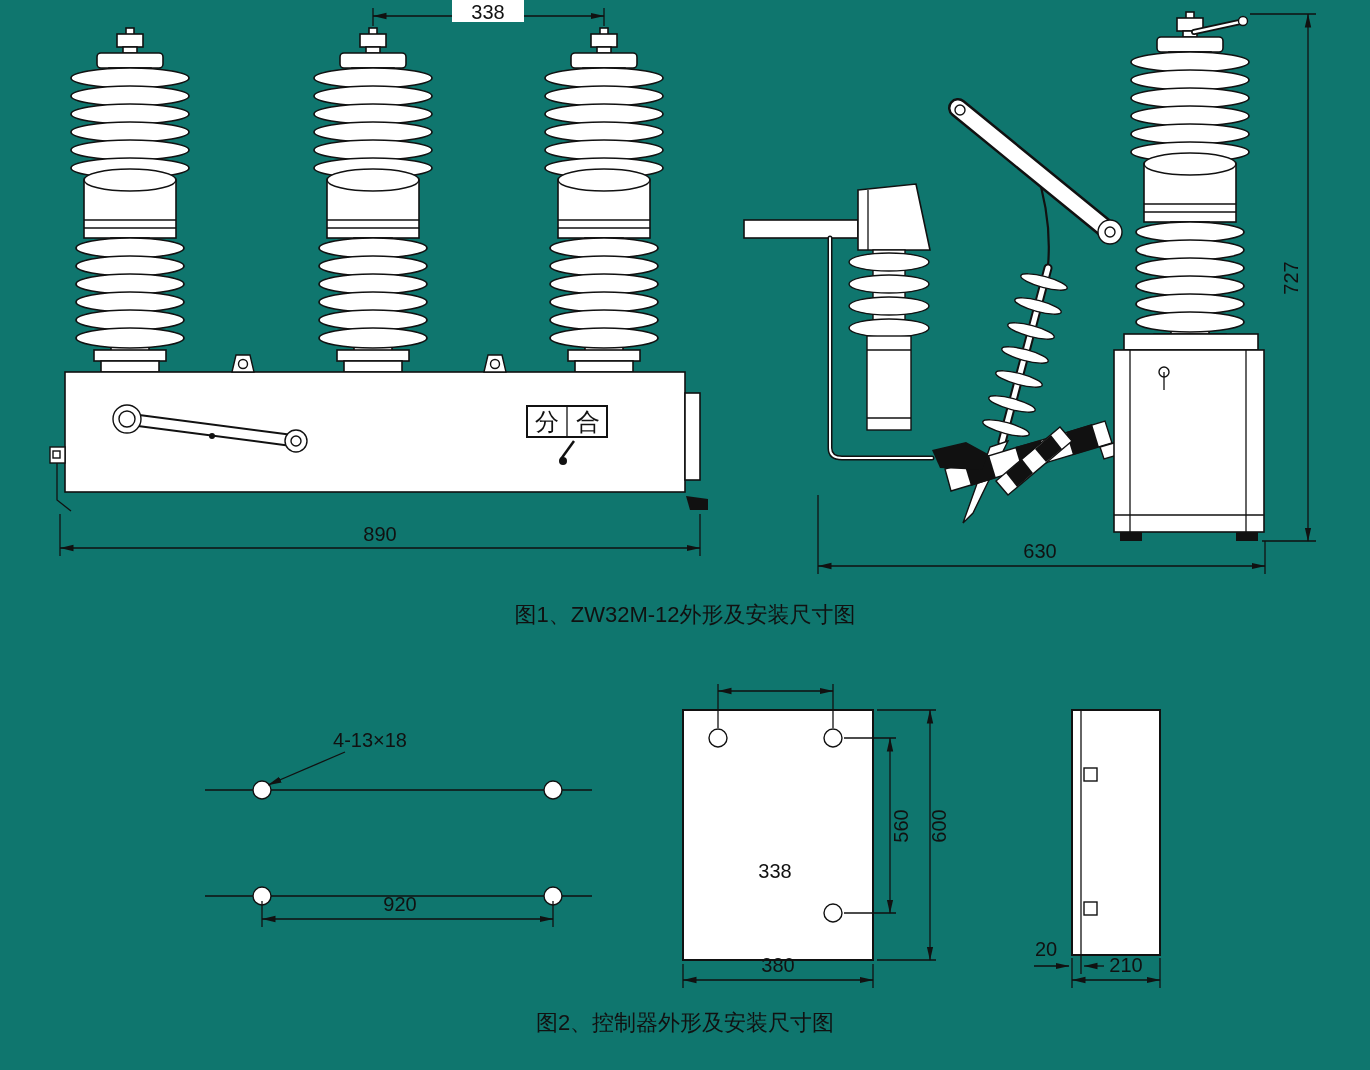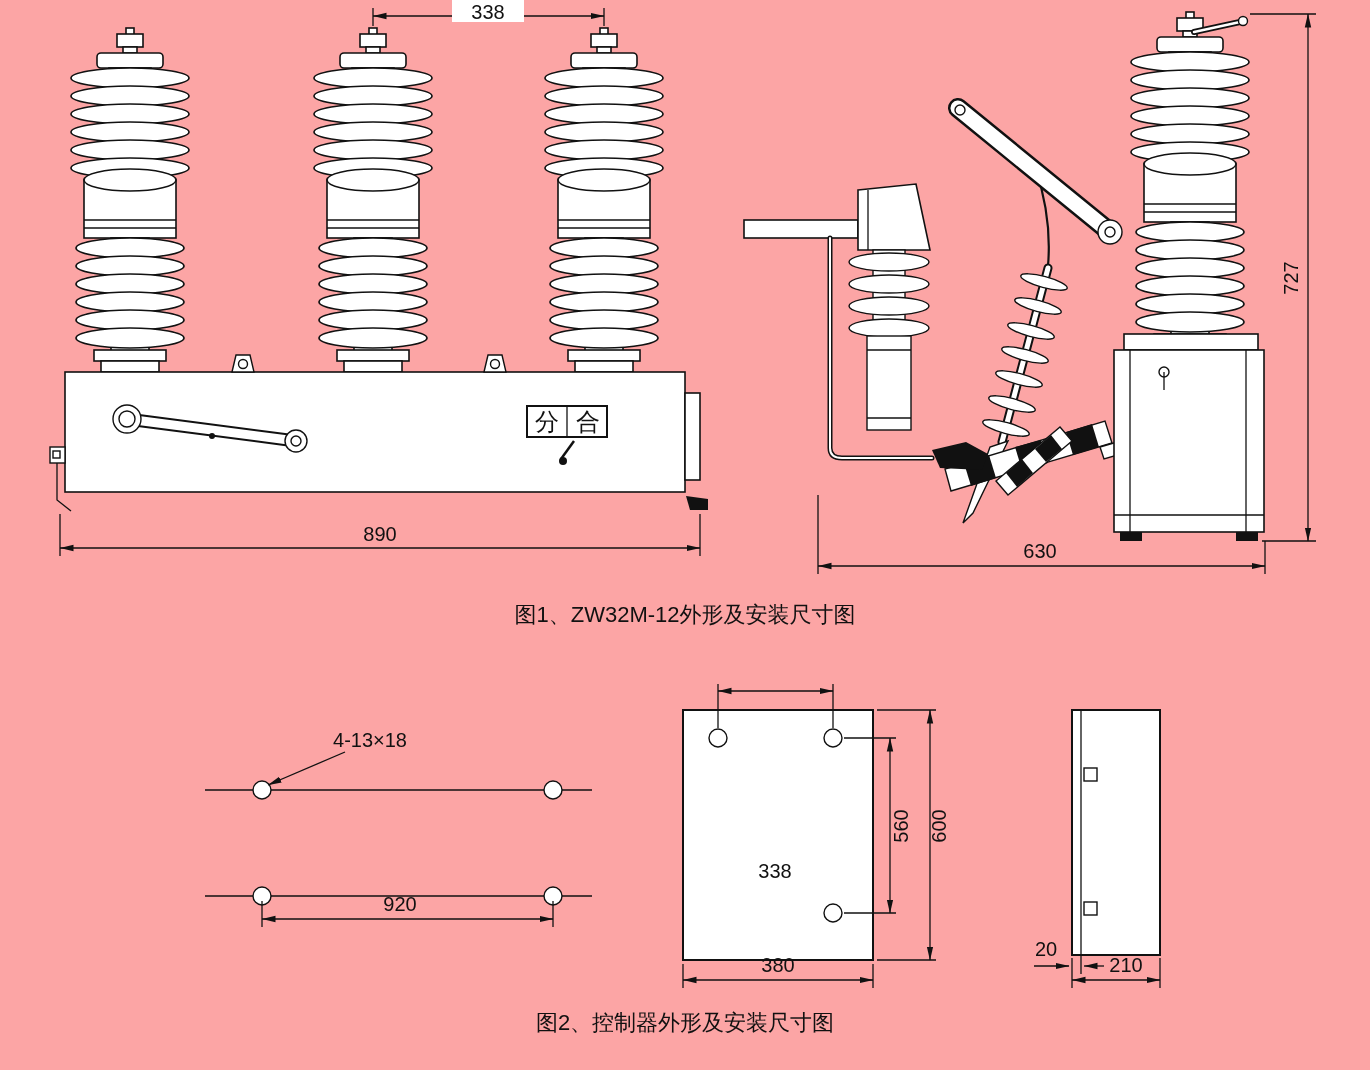--- a/index.html
+++ b/index.html
@@ -1,16 +1,16 @@
 <!DOCTYPE html>
 <html><head>
 <meta charset="utf-8">
 <style>
   html,body{margin:0;padding:0;background:#fff;}
-  .page{position:relative;width:1370px;height:1070px;background:#fca5a5;overflow:hidden;}
+  .page{position:relative;width:1370px;height:1070px;background:#0f766e;overflow:hidden;}
   svg{display:block;}
   svg text{fill:#111;stroke:none;}
   .t20{font-family:"Liberation Sans",sans-serif;font-size:20px;}
   .t22{font-family:"Liberation Sans",sans-serif;font-size:22px;}
   .t24{font-family:"Liberation Sans",sans-serif;font-size:24px;}
   .ln{stroke:#111;stroke-width:1.3;fill:none;}
   .outline{stroke:#111;stroke-width:1.6;fill:#fff;}
   .thin{stroke:#111;stroke-width:1.4;fill:#fff;}
 </style>
 </head>

